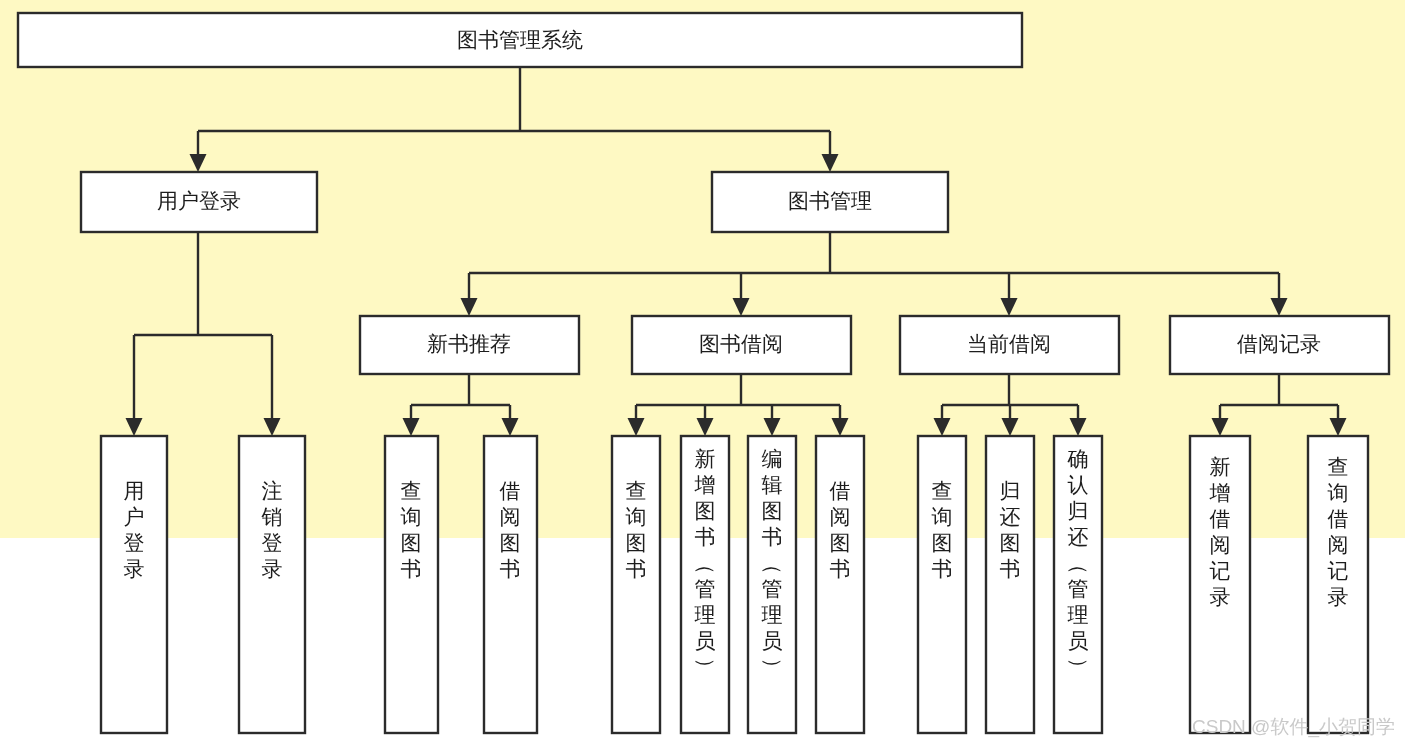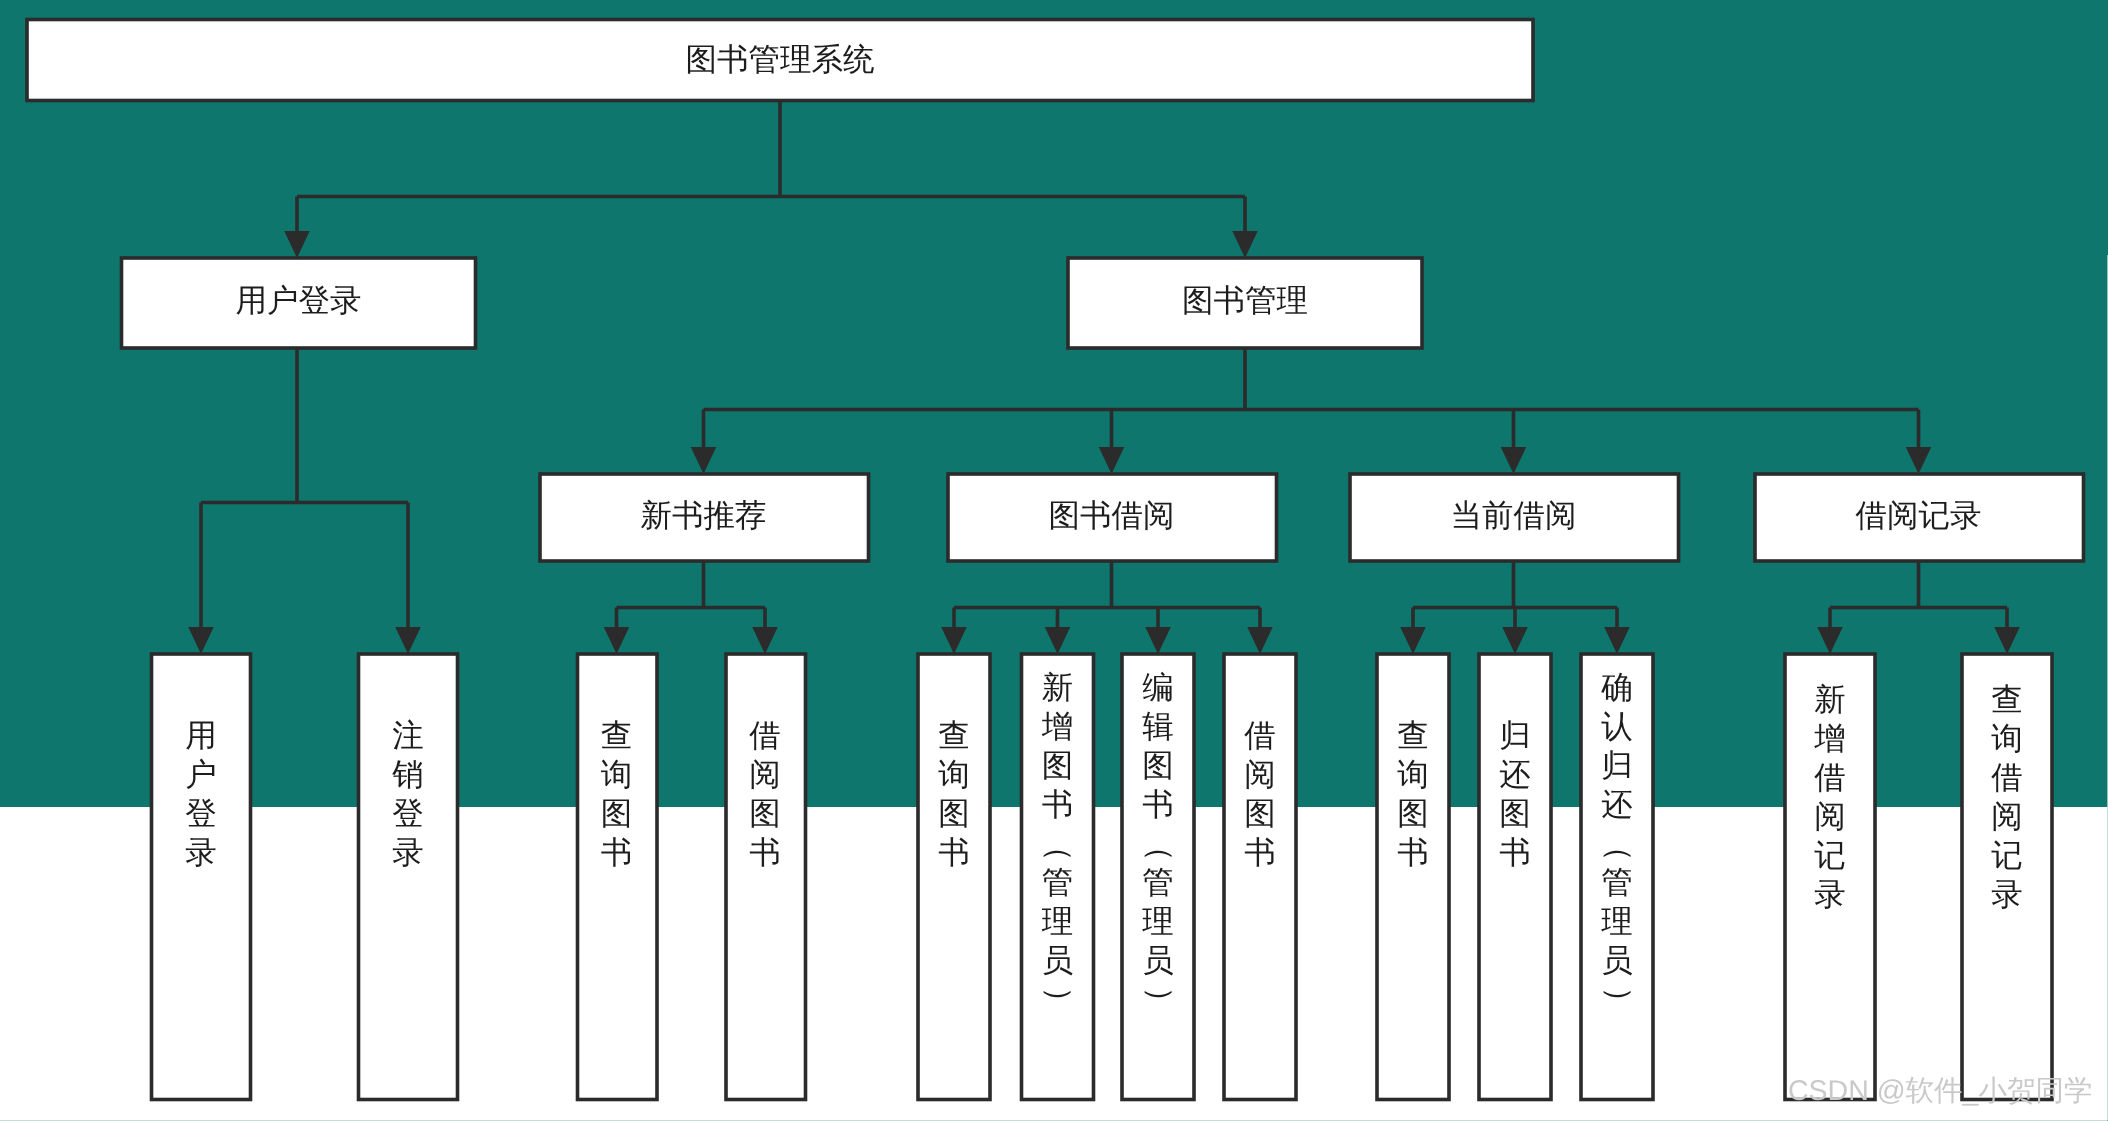--- a/index.html
+++ b/index.html
@@ -10,21 +10,21 @@
   body {
     width: 1405px;
     height: 747px;
     font-family: "Liberation Sans", "DejaVu Sans", sans-serif;
     overflow: hidden;
   }
   #diagram-root {
     position: relative;
     width: 1405px;
     height: 538px;
-    background: #0f766e;
+    background: #fef9c3;
     text-decoration: underline;
   }
   svg.diagram-canvas {
     display: block;
     width: 1405px;
     height: 747px;
   }
   .node-box {
     fill: #ffffff;
     stroke: #2b2b2b;

